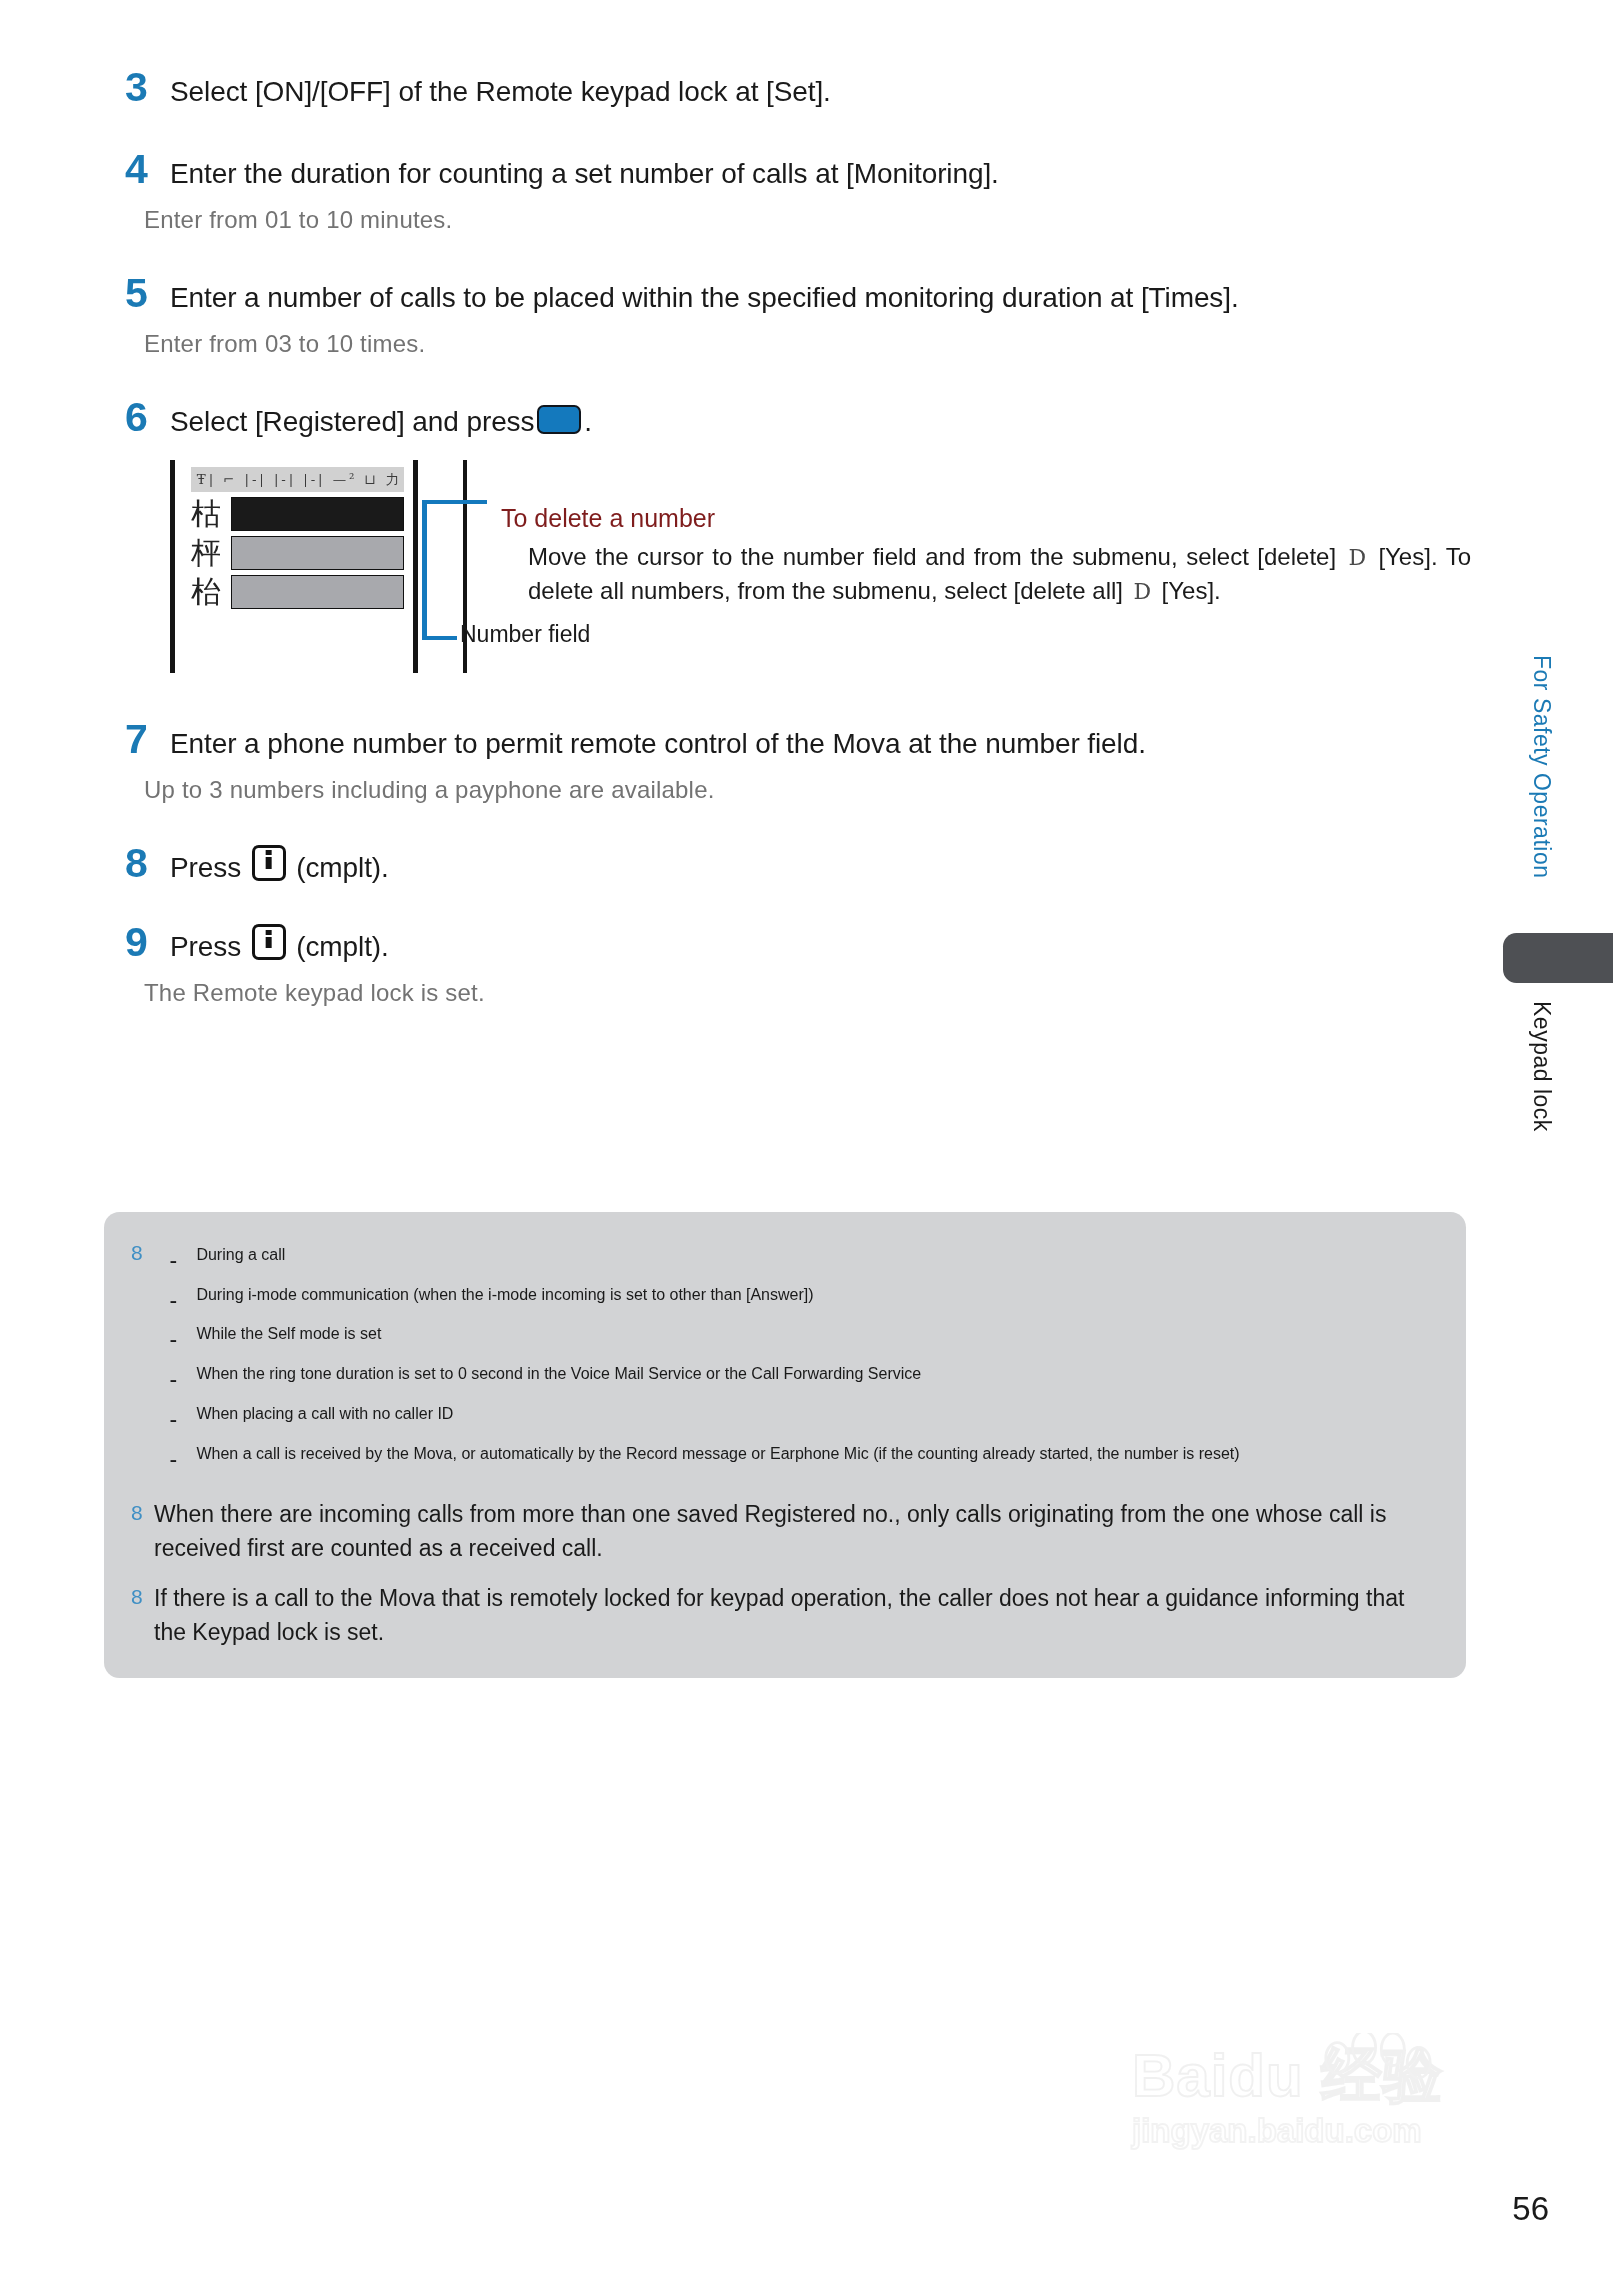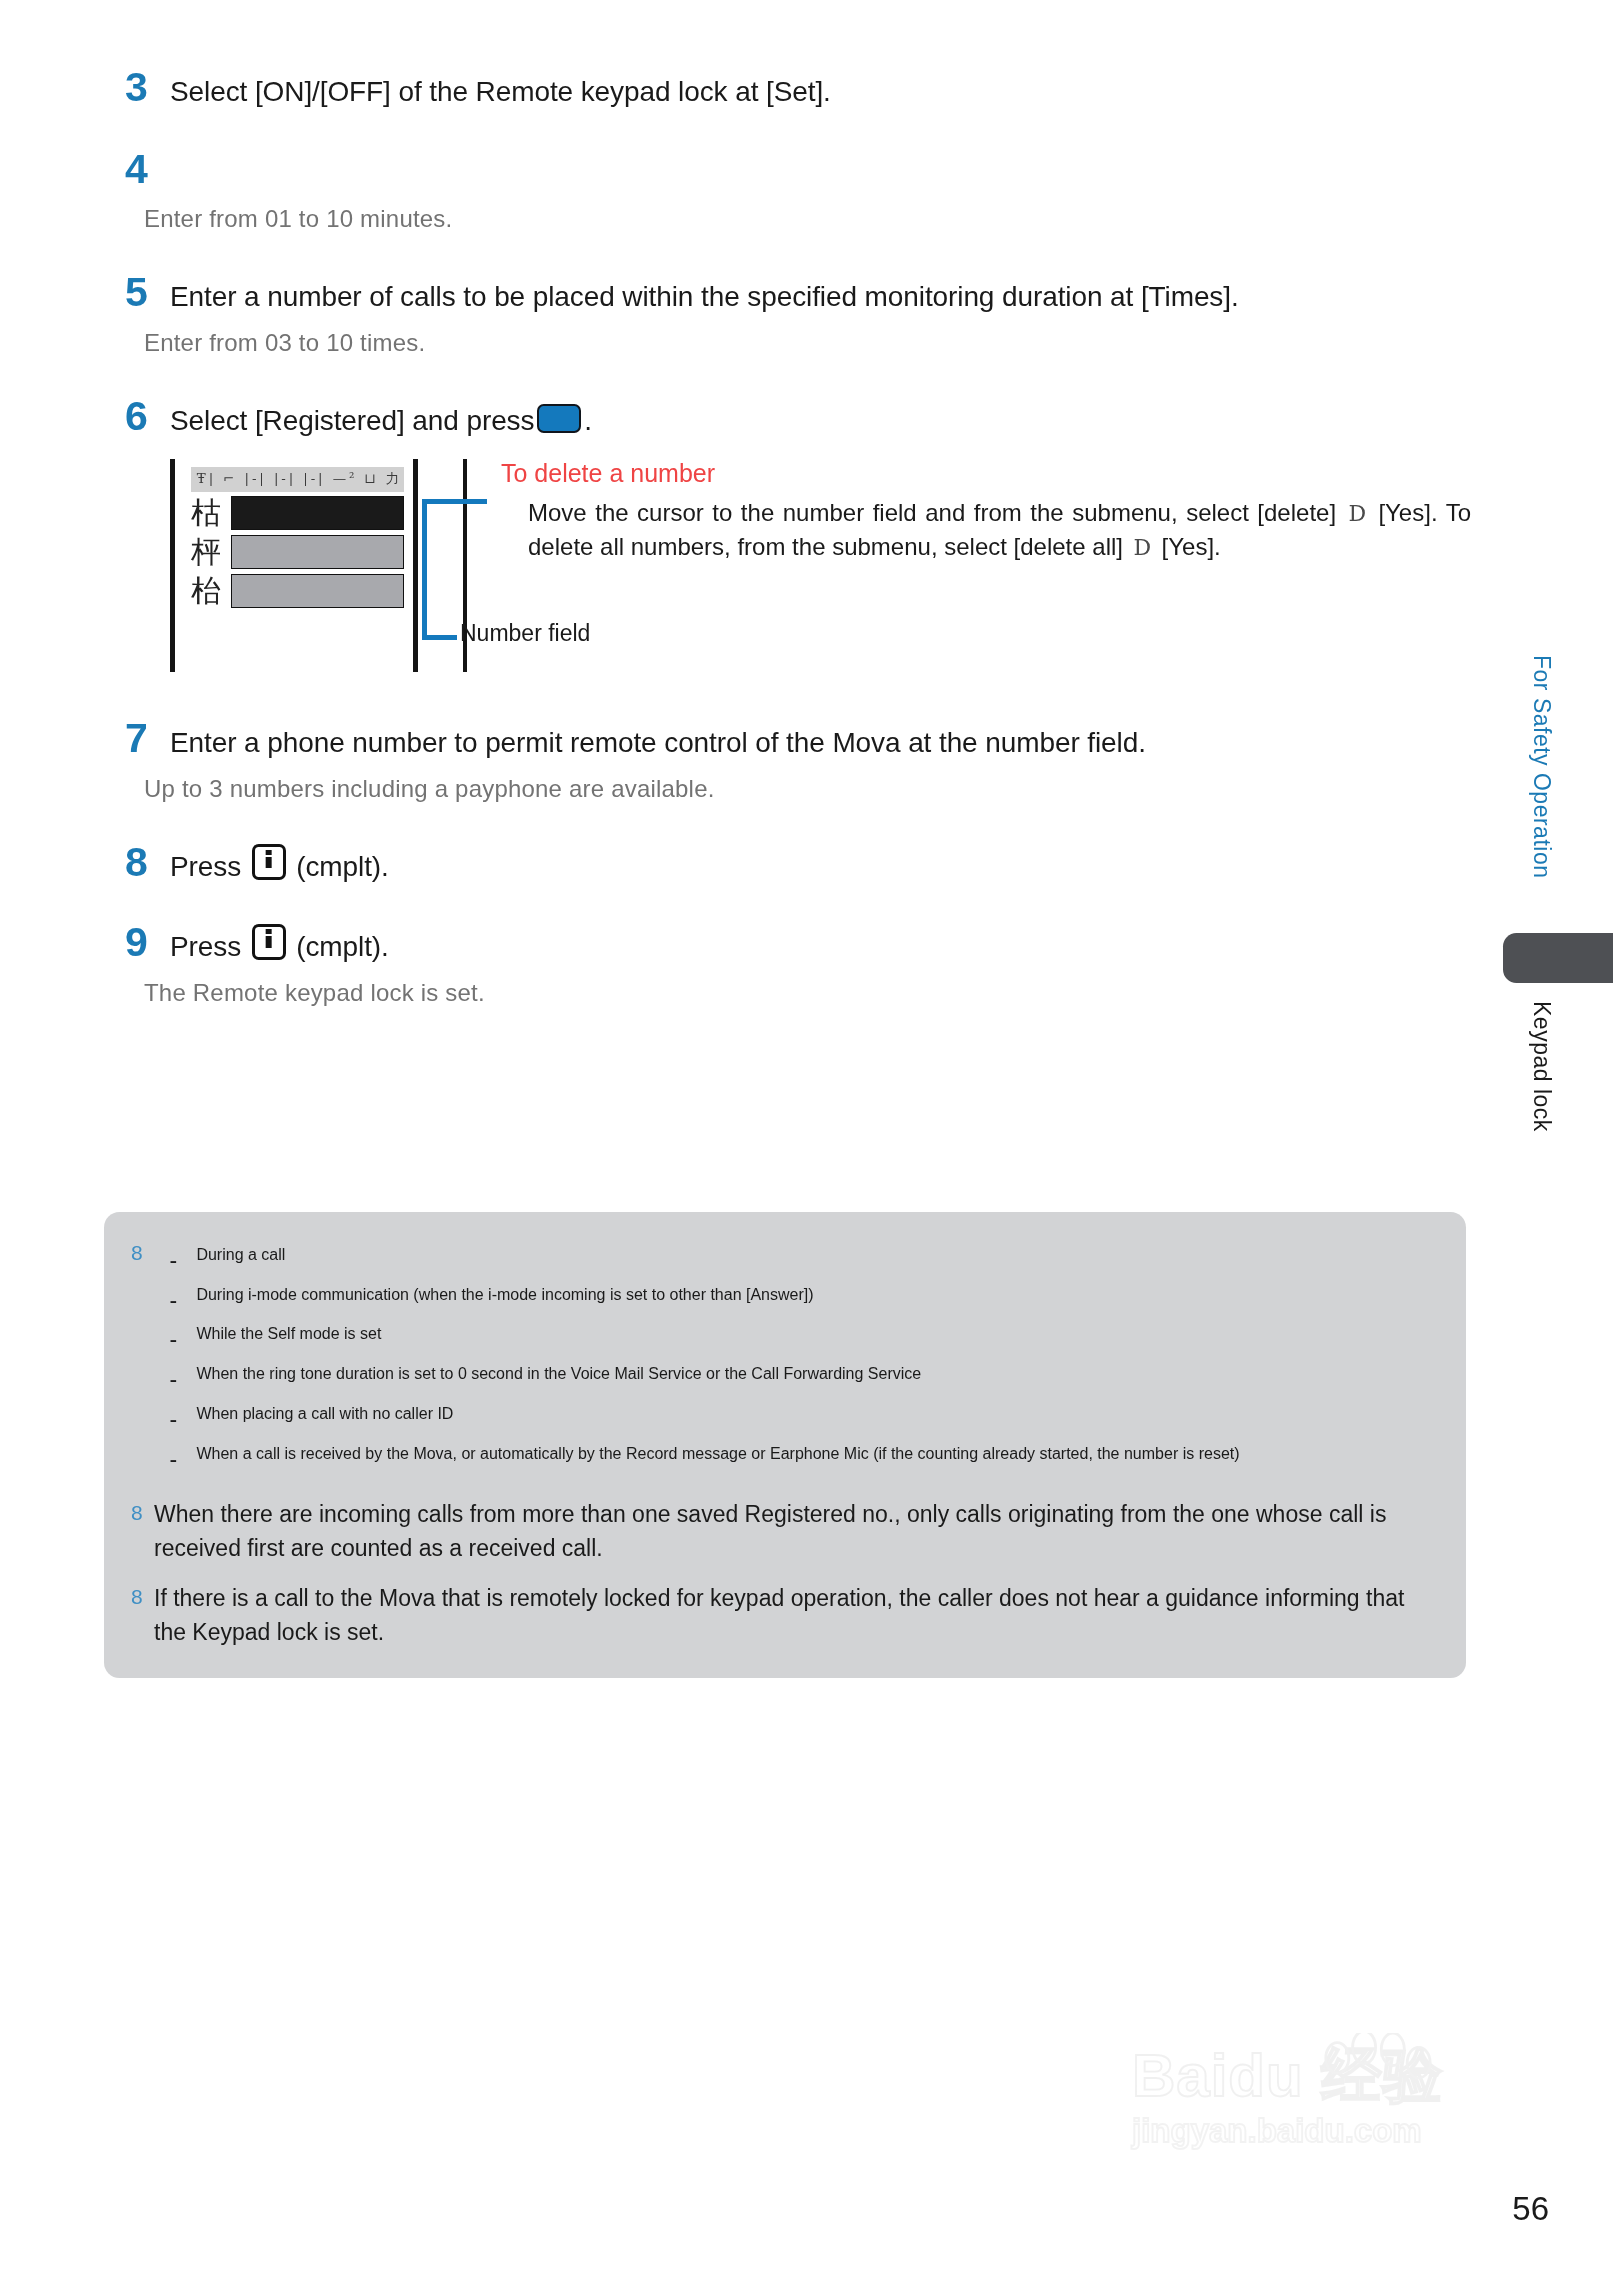--- a/index.html
+++ b/index.html
@@ -240,23 +240,24 @@
     background: #141414;
   }
 
   .delete-note {
     position: absolute;
     left: 331px;
     top: 0;
     width: 970px;
   }
   .delete-note .dn-title {
-    color: #ef4444;
+    color: #7f1d1d;
     font-size: 25px;
     margin-bottom: 7.7px;
+    margin-top: 44px;
   }
   .delete-note .dn-body {
     font-size: 24px;
     line-height: 1.42;
     color: #1a1a1a;
     margin-left: 27px;
     text-align: justify;
   }
   .dn-arrow {
     font-family: "DejaVu Serif", serif;
@@ -408,20 +409,21 @@
     <div class="step" style="margin-bottom:40px;">
       <div class="step-head">
         <div class="step-num">3</div>
         <div class="step-title">Select [ON]/[OFF] of the Remote keypad lock at [Set].</div>
       </div>
     </div>
 
     <div class="step" style="margin-bottom:38px;">
       <div class="step-head">
         <div class="step-num">4</div>
+        <div class="step-title">Enter the duration for counting a set number of calls at [Monitoring].</div>
       </div>
       <div class="step-sub">Enter from 01 to 10 minutes.</div>
     </div>
 
     <div class="step" style="margin-bottom:38px;">
       <div class="step-head">
         <div class="step-num">5</div>
         <div class="step-title">Enter a number of calls to be placed within the specified monitoring duration at [Times].</div>
       </div>
       <div class="step-sub">Enter from 03 to 10 times.</div>

